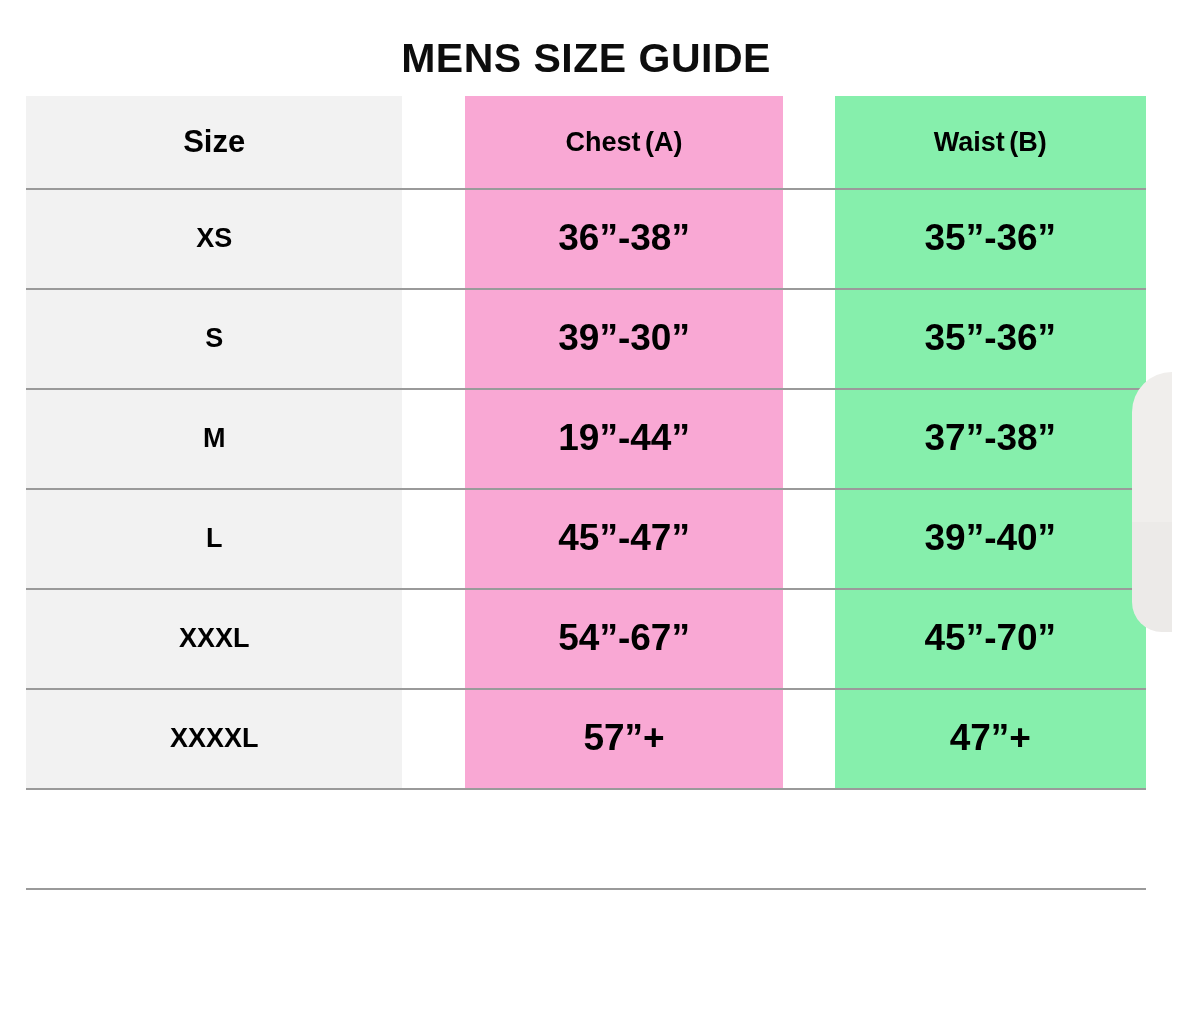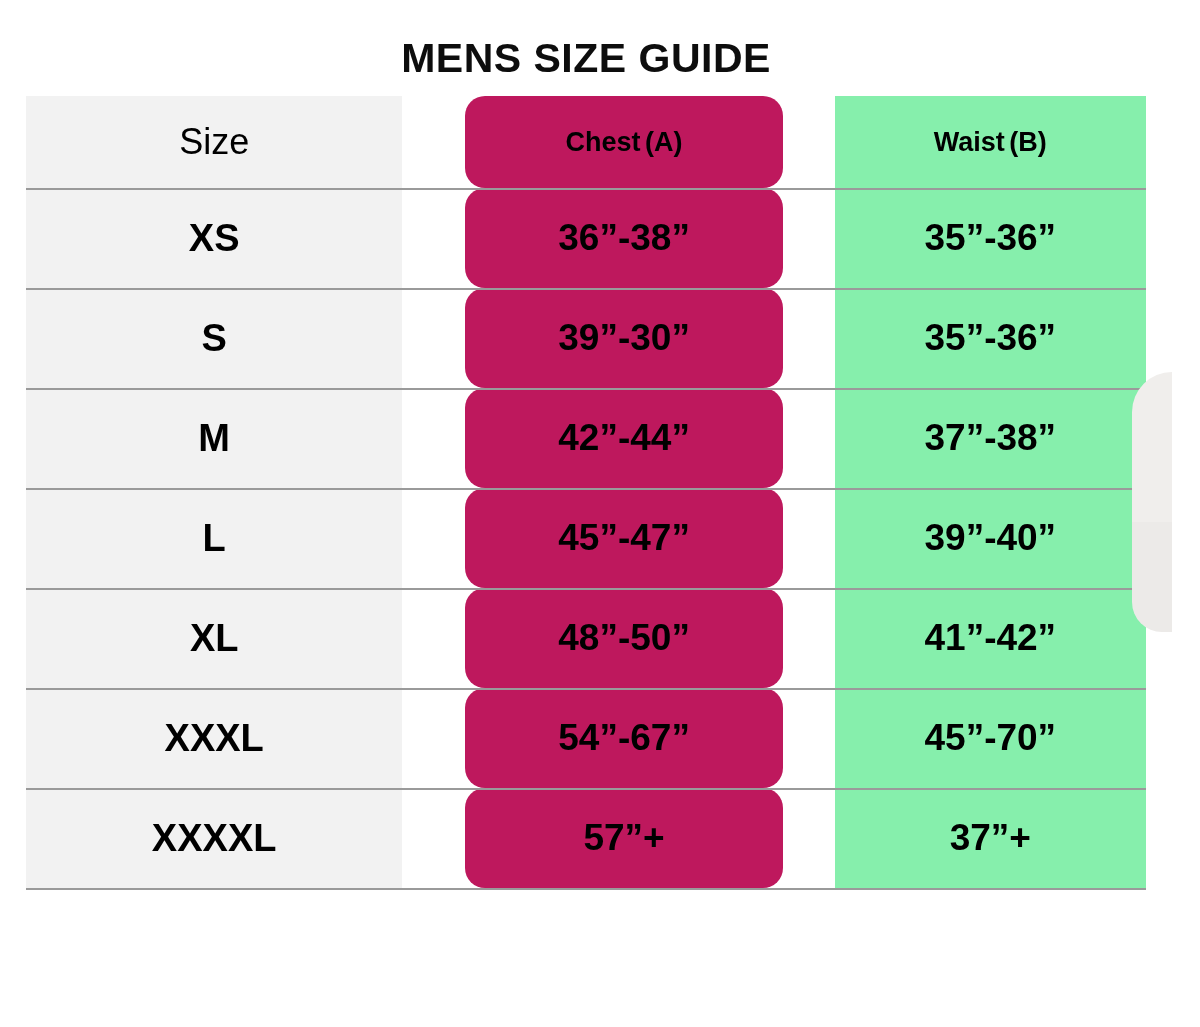--- a/index.html
+++ b/index.html
@@ -54,50 +54,49 @@
     text-align: center;
     vertical-align: middle;
     padding: 0;
     border: none;
   }
 
   .cell-size {
     background: #f2f2f2;
   }
   .cell-chest {
-    background: #be185d;
-    border-radius: 20px;
+    background: #f9a8d4;
   }
   .cell-waist {
     background: #86efac;
   }
   .cell-gap {
     background: #ffffff;
   }
 
   .head-row th {
     height: 92px;
     font-weight: bold;
   }
   .head-size-text {
-    font-size: 36px;
-    font-weight: normal;
+    font-size: 31px;
+    font-weight: bold;
   }
   .head-measure-text {
     font-size: 27px;
     font-weight: bold;
   }
 
   .body-row td {
     height: 100px;
     font-size: 37px;
     font-weight: bold;
   }
   .body-row td.cell-size {
-    font-size: 38px;
+    font-size: 27px;
   }
 
   
   .rule {
     position: absolute;
     left: 0;
     right: 0;
     height: 2px;
     background: #9a9a9a;
   }
@@ -166,51 +165,44 @@
         <tr class="body-row">
           <td class="cell-size">S</td>
           <td class="cell-gap"></td>
           <td class="cell-chest">39”-30”</td>
           <td class="cell-gap"></td>
           <td class="cell-waist">35”-36”</td>
         </tr>
         <tr class="body-row">
           <td class="cell-size">M</td>
           <td class="cell-gap"></td>
-          <td class="cell-chest">42”-44”</td>
+          <td class="cell-chest">19”-44”</td>
           <td class="cell-gap"></td>
           <td class="cell-waist">37”-38”</td>
         </tr>
         <tr class="body-row">
           <td class="cell-size">L</td>
           <td class="cell-gap"></td>
           <td class="cell-chest">45”-47”</td>
           <td class="cell-gap"></td>
           <td class="cell-waist">39”-40”</td>
         </tr>
         <tr class="body-row">
-          <td class="cell-size">XL</td>
-          <td class="cell-gap"></td>
-          <td class="cell-chest">48”-50”</td>
-          <td class="cell-gap"></td>
-          <td class="cell-waist">41”-42”</td>
-        </tr>
-        <tr class="body-row">
           <td class="cell-size">XXXL</td>
           <td class="cell-gap"></td>
           <td class="cell-chest">54”-67”</td>
           <td class="cell-gap"></td>
           <td class="cell-waist">45”-70”</td>
         </tr>
         <tr class="body-row">
           <td class="cell-size">XXXXL</td>
           <td class="cell-gap"></td>
           <td class="cell-chest">57”+</td>
           <td class="cell-gap"></td>
-          <td class="cell-waist">37”+</td>
+          <td class="cell-waist">47”+</td>
         </tr>
       </tbody>
     </table>
 
     <div class="rule" style="top:92px;"></div>
     <div class="rule" style="top:192px;"></div>
     <div class="rule" style="top:292px;"></div>
     <div class="rule" style="top:392px;"></div>
     <div class="rule" style="top:492px;"></div>
     <div class="rule" style="top:592px;"></div>

